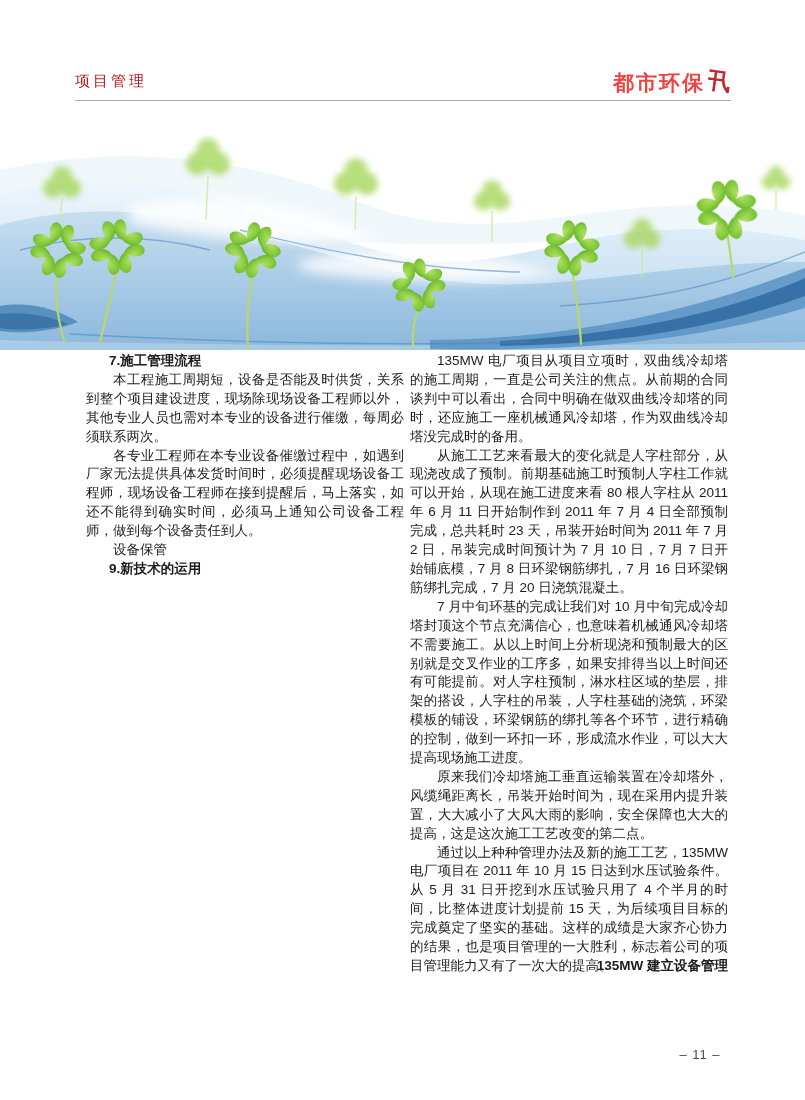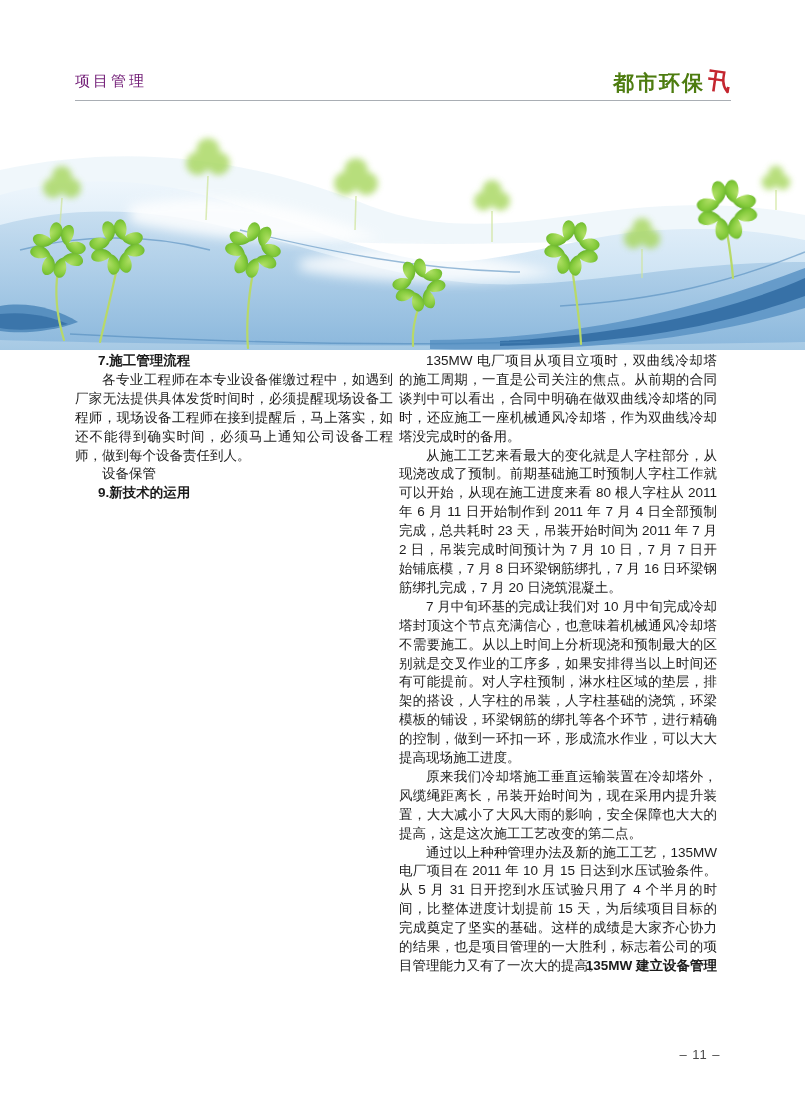--- a/index.html
+++ b/index.html
@@ -3,30 +3,30 @@
 <meta charset="utf-8">
 <style>
   html,body{margin:0;padding:0;background:#e9e9e9;}
   .page{
     position:relative;width:805px;height:1100px;margin:0 auto;background:#ffffff;
     font-family:"Liberation Sans","DejaVu Sans",sans-serif;overflow:hidden;
   }
   
   .masthead{position:absolute;top:66px;left:75px;width:656px;display:flex;
     justify-content:space-between;align-items:flex-end;}
-  .section-title{font-size:15px;color:#701a75;letter-spacing:3px;padding-bottom:6px;}
+  .section-title{font-size:15px;color:#b91c1c;letter-spacing:3px;padding-bottom:6px;}
   .logo{display:flex;align-items:flex-end;}
-  .logo-text{font-size:21px;font-weight:bold;color:#4d7c0f;letter-spacing:2px;}
+  .logo-text{font-size:21px;font-weight:bold;color:#ef4444;letter-spacing:2px;}
   .logo-mark{font-size:23px;font-weight:bold;color:#c4262f;margin-left:3px;
     display:inline-block;transform:rotate(8deg);font-family:"Liberation Serif","DejaVu Serif",serif;}
   .rule{position:absolute;top:100px;left:75px;width:656px;border-top:1px solid #a9aeb4;}
   
   .hero{position:absolute;top:110px;left:0;width:805px;height:250px;z-index:0;}
   
-  .columns{position:absolute;top:352px;left:75px;width:650px;display:flex;gap:6px;z-index:1;}
+  .columns{position:absolute;top:352px;left:86px;width:650px;display:flex;gap:6px;z-index:1;}
   .col{width:318px;font-size:13.5px;line-height:18.9px;color:#1b1b1b;
     text-align:justify;text-justify:inter-ideograph;}
   .col p,.col h3{margin:0;font-size:13.5px;line-height:18.9px;}
   .heading{font-weight:bold;text-indent:1.7em;}
   .subheading{text-indent:2em;}
   .para{text-indent:2em;}
   .signature{margin-top:-18.9px;text-align:right;font-weight:bold;font-size:13.5px;line-height:18.9px;}
   
   .pagenum{position:absolute;top:1047px;left:640px;width:120px;text-align:center;
     font-size:13px;color:#4a4a4a;letter-spacing:1px;}
@@ -136,20 +136,21 @@
         <use href="#cloverFG" transform="translate(572,138) rotate(8)"></use>
         <use href="#cloverFG" transform="translate(727,100) rotate(-5) scale(1.1)"></use>
       </g>
     </svg>
   </div>
 
   <div class="columns">
 
     <section class="col">
       <h3 class="heading">7.施工管理流程</h3>
+      <p class="para">本工程施工周期短，设备是否能及时供货，关系到整个项目建设进度，现场除现场设备工程师以外，其他专业人员也需对本专业的设备进行催缴，每周必须联系两次。</p>
       <p class="para">各专业工程师在本专业设备催缴过程中，如遇到厂家无法提供具体发货时间时，必须提醒现场设备工程师，现场设备工程师在接到提醒后，马上落实，如还不能得到确实时间，必须马上通知公司设备工程师，做到每个设备责任到人。</p>
       <p class="subheading">设备保管</p>
       <h3 class="heading">9.新技术的运用</h3>
     </section>
 
     <section class="col">
       <p class="para">135MW 电厂项目从项目立项时，双曲线冷却塔的施工周期，一直是公司关注的焦点。从前期的合同谈判中可以看出，合同中明确在做双曲线冷却塔的同时，还应施工一座机械通风冷却塔，作为双曲线冷却塔没完成时的备用。</p>
       <p class="para">从施工工艺来看最大的变化就是人字柱部分，从现浇改成了预制。前期基础施工时预制人字柱工作就可以开始，从现在施工进度来看 80 根人字柱从 2011 年 6 月 11 日开始制作到 2011 年 7 月 4 日全部预制完成，总共耗时 23 天，吊装开始时间为 2011 年 7 月 2 日，吊装完成时间预计为 7 月 10 日，7 月 7 日开始铺底模，7 月 8 日环梁钢筋绑扎，7 月 16 日环梁钢筋绑扎完成，7 月 20 日浇筑混凝土。</p>
       <p class="para">7 月中旬环基的完成让我们对 10 月中旬完成冷却塔封顶这个节点充满信心，也意味着机械通风冷却塔不需要施工。从以上时间上分析现浇和预制最大的区别就是交叉作业的工序多，如果安排得当以上时间还有可能提前。对人字柱预制，淋水柱区域的垫层，排架的搭设，人字柱的吊装，人字柱基础的浇筑，环梁模板的铺设，环梁钢筋的绑扎等各个环节，进行精确的控制，做到一环扣一环，形成流水作业，可以大大提高现场施工进度。</p>
       <p class="para">原来我们冷却塔施工垂直运输装置在冷却塔外，风缆绳距离长，吊装开始时间为，现在采用内提升装置，大大减小了大风大雨的影响，安全保障也大大的提高，这是这次施工工艺改变的第二点。</p>

